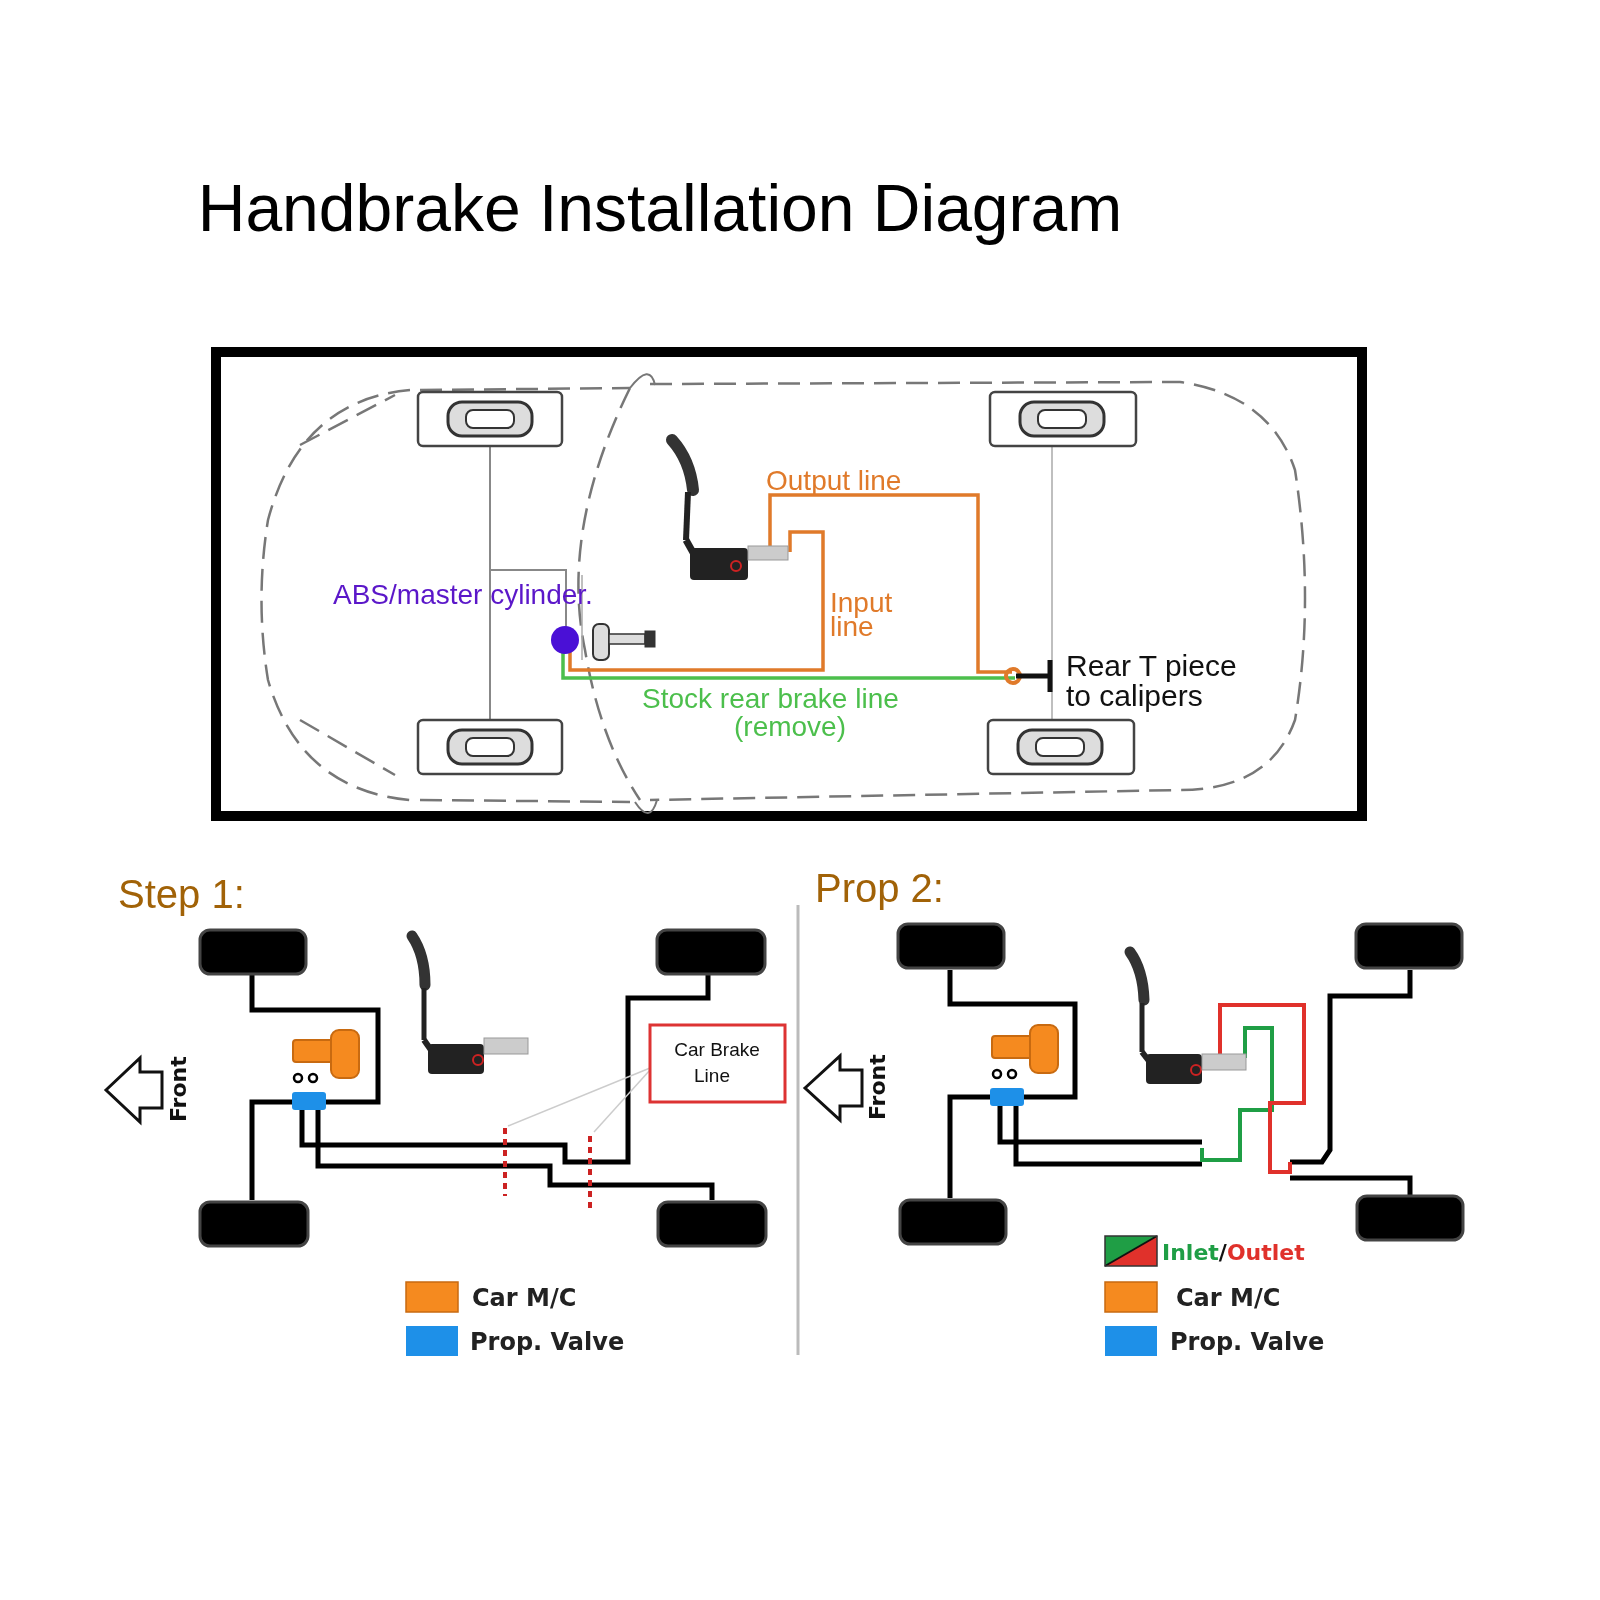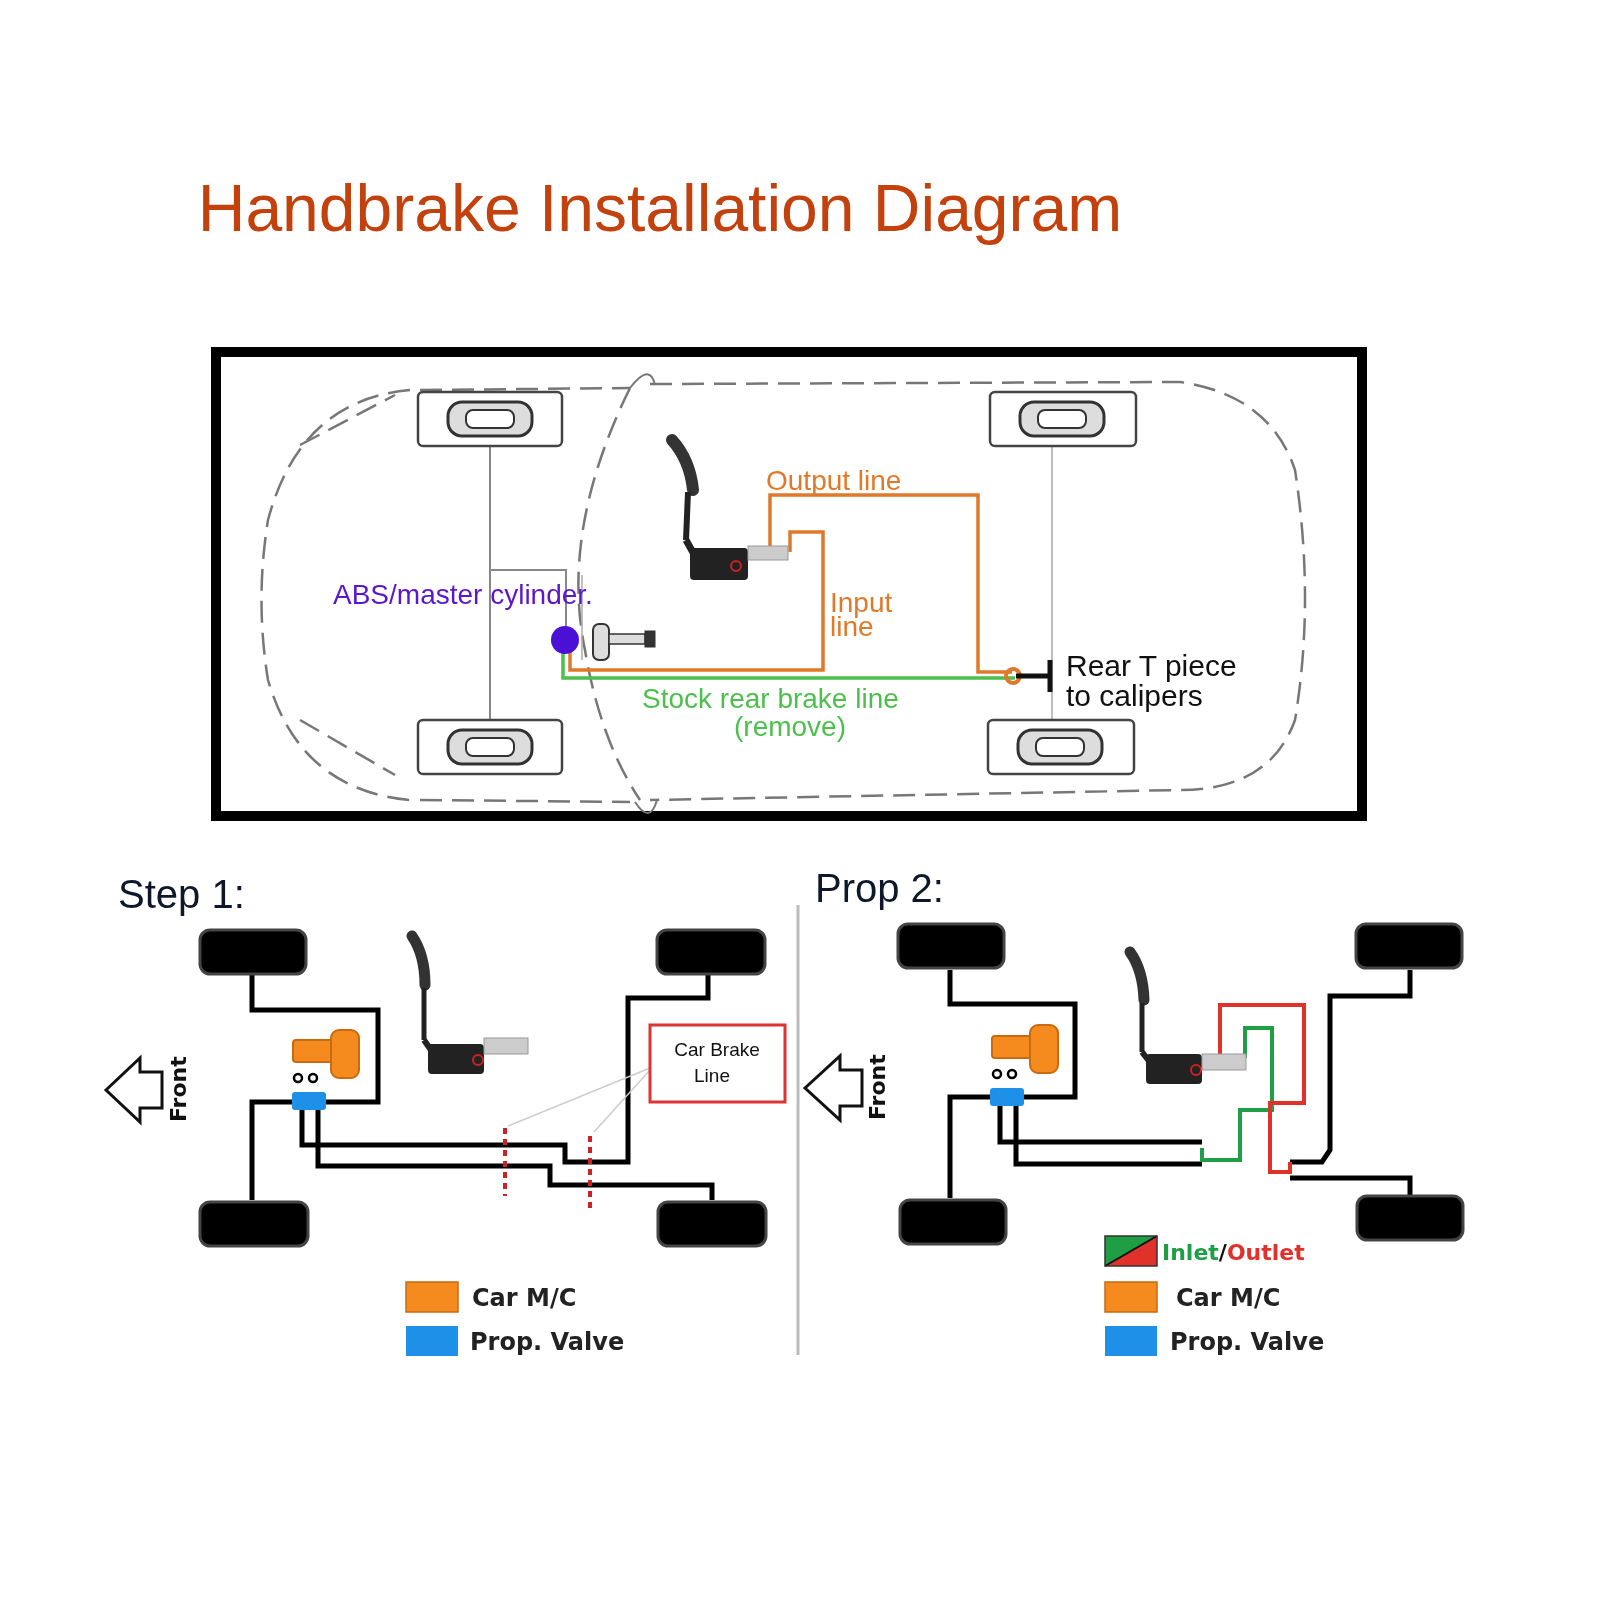--- a/index.html
+++ b/index.html
@@ -1,19 +1,19 @@
 <!DOCTYPE html>
 <html><head>
 <meta charset="utf-8">
 <style>
   html, body { margin: 0; padding: 0; background: #ffffff; }
   body { width: 1600px; height: 1600px; position: relative; overflow: hidden; font-family: "Liberation Sans", sans-serif; }
-  .title { position: absolute; left: 0; top: 170px; width: 1320px; text-align: center; font-size: 66px; color: #c2410c; font-family: "Liberation Sans", sans-serif; }
+  .title { position: absolute; left: 0; top: 170px; width: 1320px; text-align: center; font-size: 66px; color: #000000; font-family: "Liberation Sans", sans-serif; }
   .abs { position: absolute; }
-  .step-label { position: absolute; font-size: 40px; color: #0f172a; font-family: "Liberation Sans", sans-serif; }
+  .step-label { position: absolute; font-size: 40px; color: #a16207; font-family: "Liberation Sans", sans-serif; }
   svg text { font-family: "Liberation Sans", sans-serif; }
   .lbl-bold { font-family: "DejaVu Sans", sans-serif; font-weight: bold; }
 </style>
 </head>
 <body>
 
 <div class="title">Handbrake Installation Diagram</div>
 
 <svg class="abs" style="left:0;top:0" width="1600" height="1600">
 

